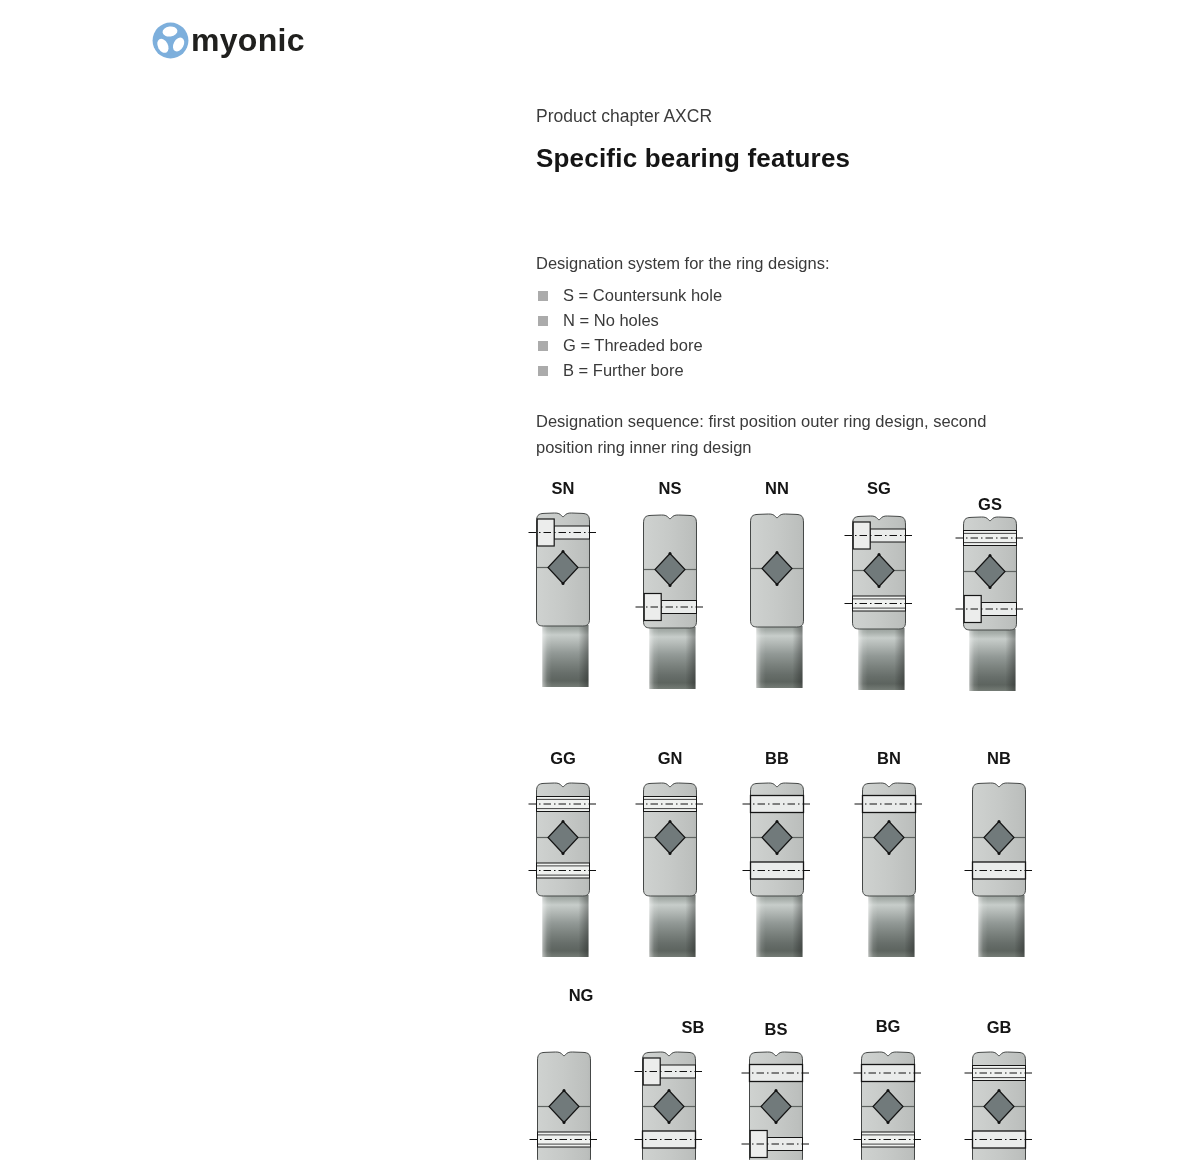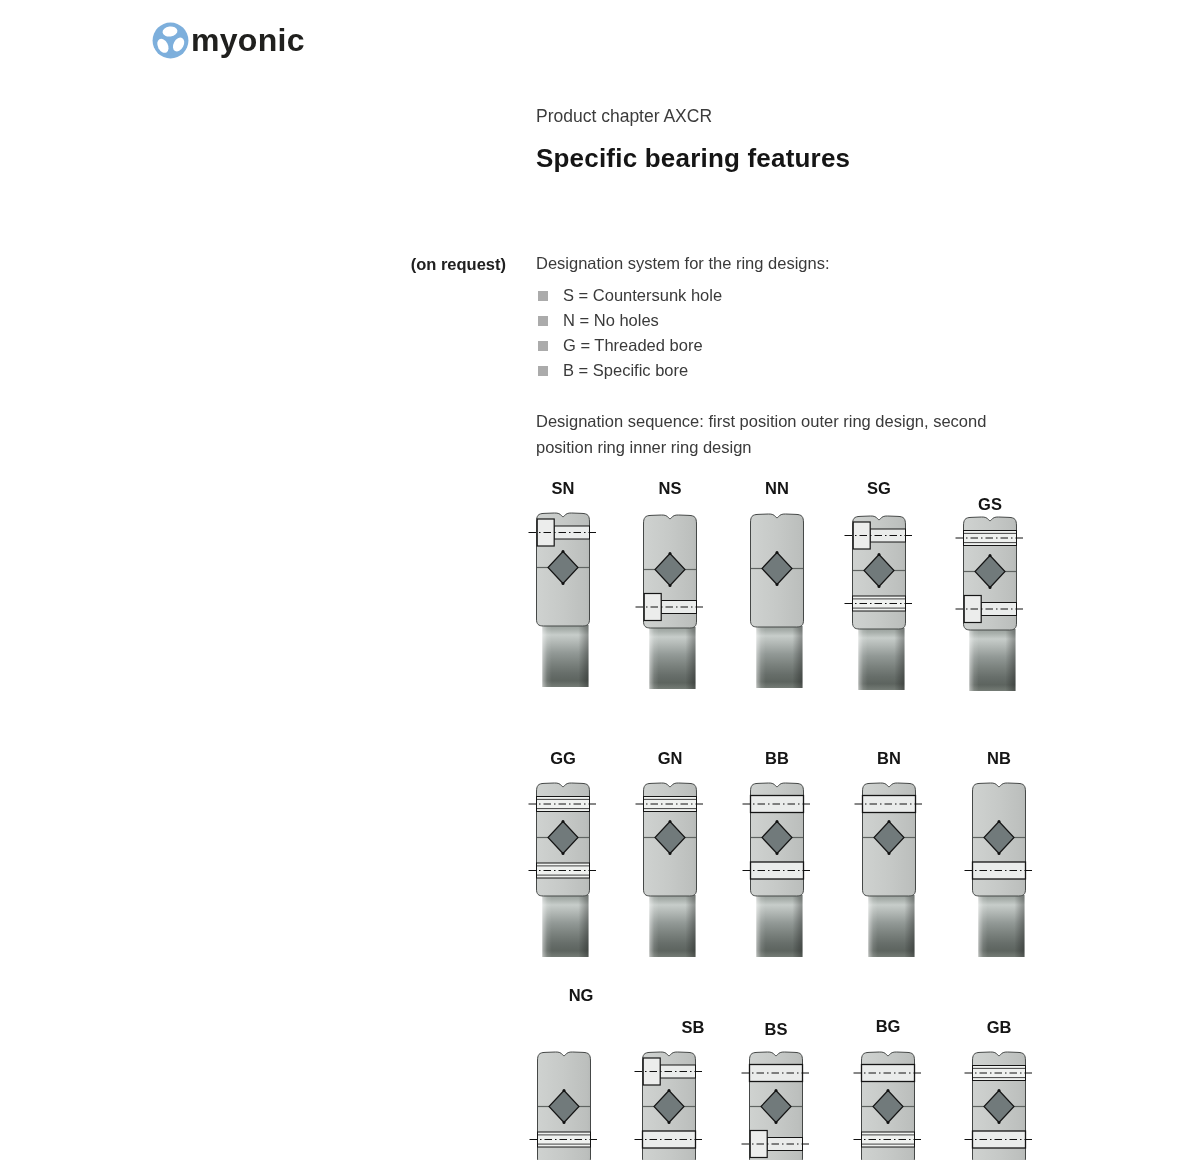--- a/index.html
+++ b/index.html
@@ -75,40 +75,39 @@
     <ellipse cx="12.6" cy="25.2" rx="7.3" ry="4.9" fill="#ffffff" transform="rotate(62 12.6 25.2)"></ellipse>
     <ellipse cx="27.9" cy="23.9" rx="7.3" ry="4.9" fill="#ffffff" transform="rotate(-62 27.9 23.9)"></ellipse>
   </svg>
   <span class="wordmark">myonic</span>
 </div>
 
 <div class="kicker">Product chapter AXCR</div>
 <div class="page-title">Specific bearing features</div>
 
 <div class="side-label">
-  <div>(on request)</div>
 </div>
 
 <div class="intro">Designation system for the ring designs:</div>
 <div class="bullets" id="bullets">
     <div class="bullet-item">
       <span class="bullet-sq"></span>
       <span class="bullet-text">S = Countersunk hole</span>
     </div>
     <div class="bullet-item">
       <span class="bullet-sq"></span>
       <span class="bullet-text">N = No holes</span>
     </div>
     <div class="bullet-item">
       <span class="bullet-sq"></span>
       <span class="bullet-text">G = Threaded bore</span>
     </div>
     <div class="bullet-item">
       <span class="bullet-sq"></span>
-      <span class="bullet-text">B = Specific bore</span>
+      <span class="bullet-text">B = Further bore</span>
     </div>
   </div>
 <div class="seq-note">Designation sequence: first position outer ring design, second position ring inner ring design</div>
 
 <div id="diagram">
     <div class="bearing-label" style="left: 563px; top: 479px;">SN</div>
     <svg width="70" height="181" viewBox="0 0 70 181" class="bearing-svg" style="left: 528px; top: 511px;">
       <rect x="14.5" y="114" width="46" height="62" fill="url(#cylV)"></rect>
       <rect x="14.5" y="114" width="46" height="62" fill="url(#cylH)"></rect>
       <path d="M8.5,11 C8.5,4.5 10.2,2.6 16,2.4 L26.5,2 C30,1.9 32.2,2.8 33.6,4.8 C34.5,6.1 35.5,6.1 36.4,4.8 C37.8,2.8 40,1.9 43.5,2 L54,2.4 C59.8,2.6 61.5,4.5 61.5,11 L61.5,108 C61.5,113.2 59.6,115 54.4,115 L15.6,115 C10.4,115 8.5,113.2 8.5,108 Z" fill="url(#blockH)" stroke="#454847" stroke-width="1"></path>

